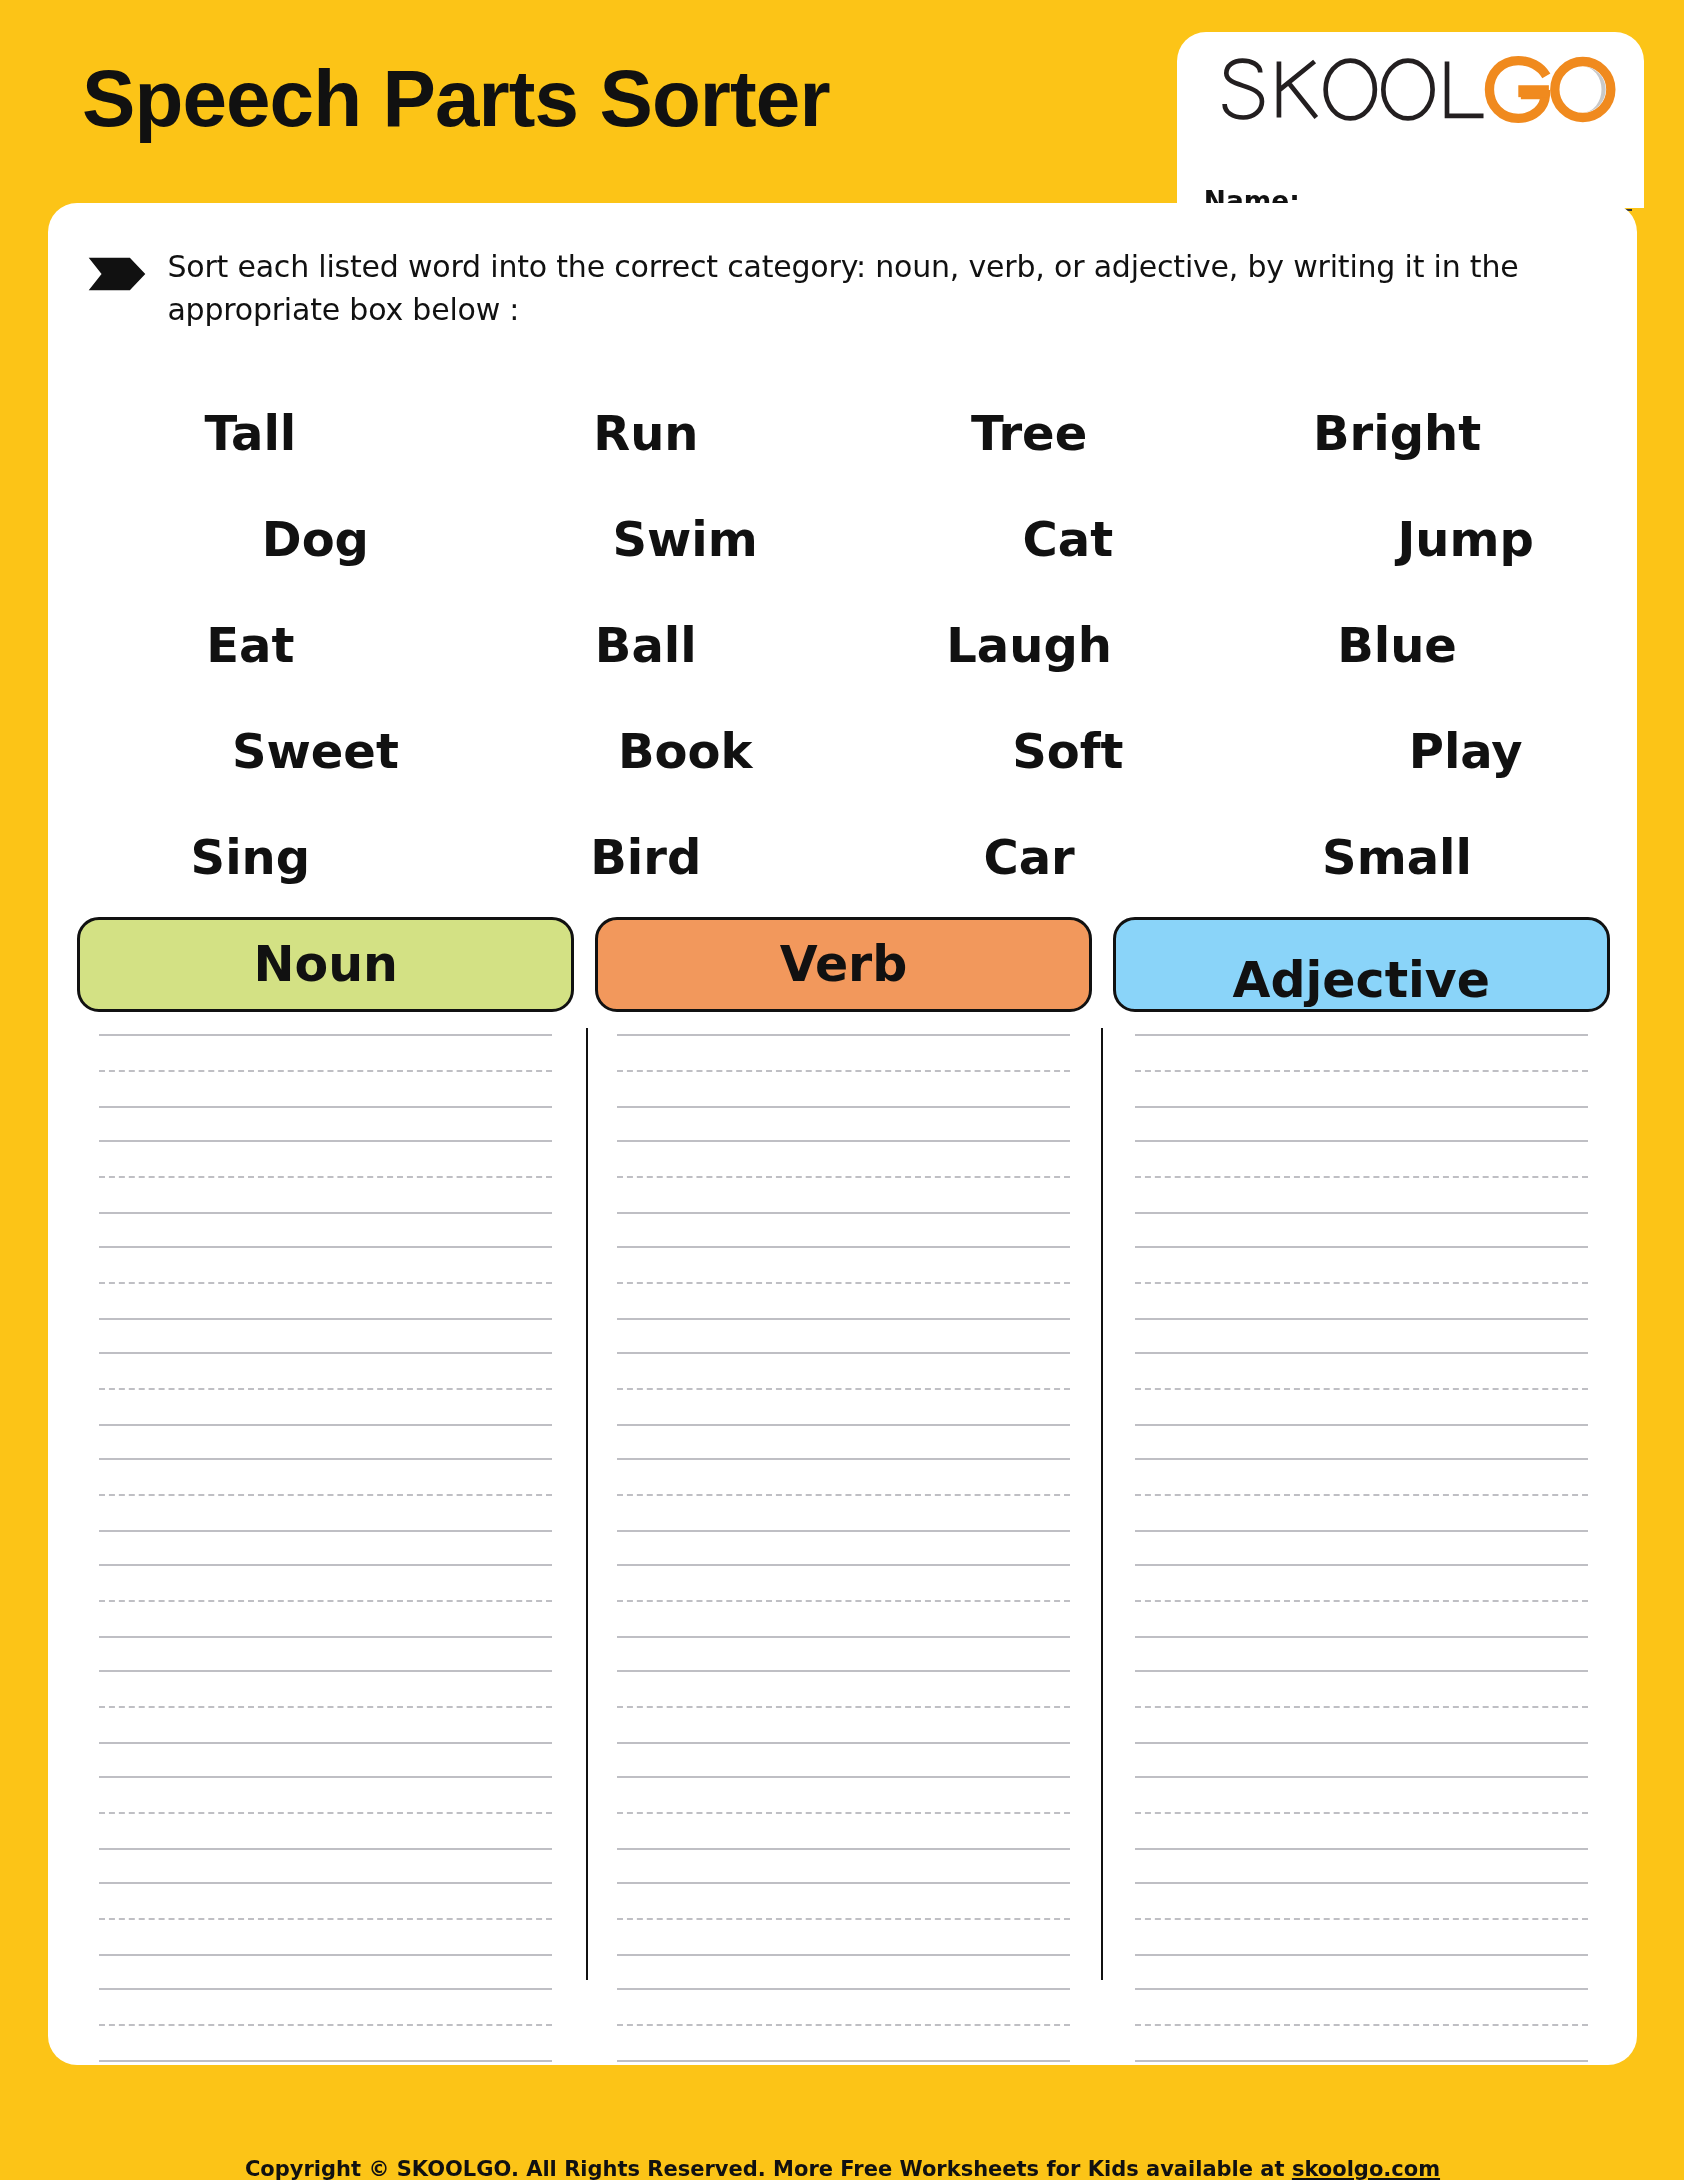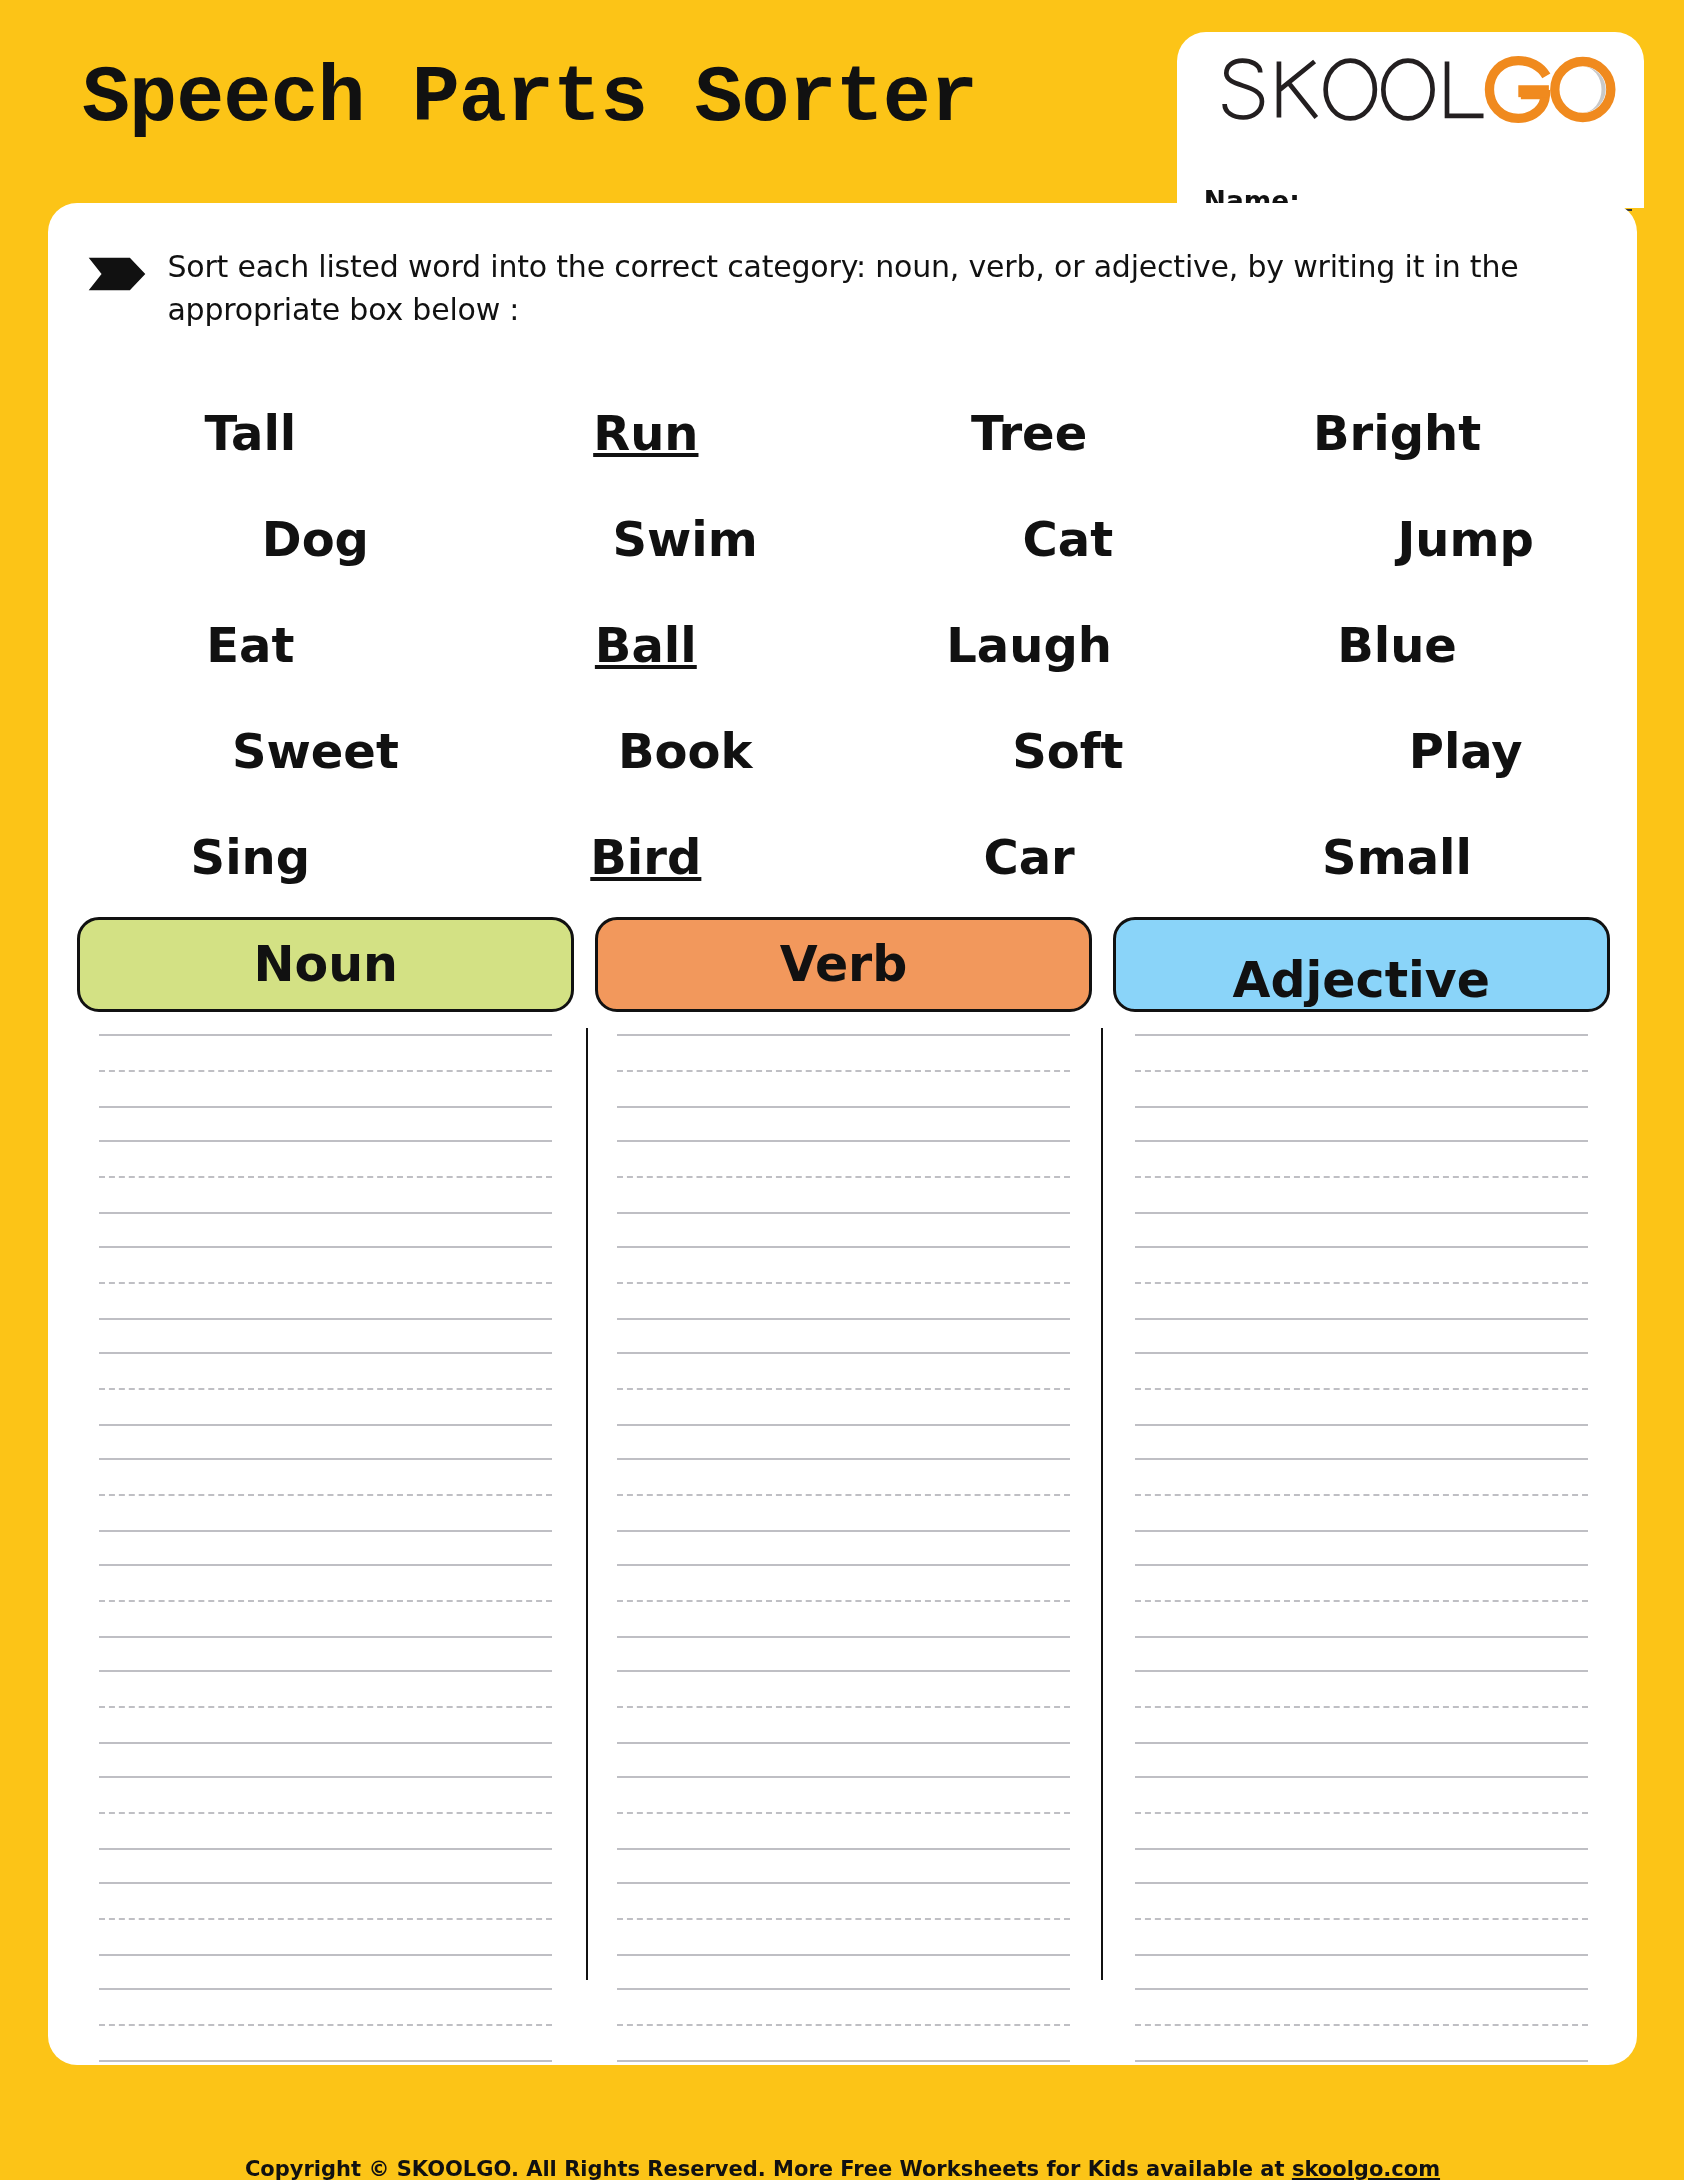--- a/index.html
+++ b/index.html
@@ -26,21 +26,21 @@
 
   .worksheet-title {
     position: absolute;
     left: 82px;
     top: 53px;
     font-size: 80px;
     font-weight: 700;
     color: #111111;
     letter-spacing: -0.9px;
     white-space: nowrap;
-    font-family: Liberation Mono, monospace;
+    font-family: Liberation Sans, sans-serif;
   }
   .logo-panel-skew {
     position: absolute;
     right: 41px;
     top: 32px;
     width: 467px;
     height: 176px;
     background: #FFFFFF;
     border-radius: 29px 29px 0 0;
   }
@@ -128,21 +128,21 @@
   .word {
     font-size: 48px;
     font-weight: 700;
     color: #111111;
     font-family: "DejaVu Sans", sans-serif;
     white-space: nowrap;
     text-align: center;
   }
   
   .word-row.offset-a .word:nth-child(1) { transform: translateX(-36px); }
-  .word-row.offset-a .word:nth-child(2) { transform: translateX(-15.3px); text-decoration: underline; }
+  .word-row.offset-a .word:nth-child(2) { transform: translateX(-15.3px); }
   .word-row.offset-a .word:nth-child(3) { transform: translateX(-6.8px); }
   .word-row.offset-a .word:nth-child(4) { transform: translateX(-13.6px); }
   .word-row.offset-b .word:nth-child(1) { transform: translateX(29px); }
   .word-row.offset-b .word:nth-child(2) { transform: translateX(24px); }
   .word-row.offset-b .word:nth-child(3) { transform: translateX(32px); }
   .word-row.offset-b .word:nth-child(4) { transform: translateX(55px); }
 
   
   .categories {
     position: absolute;

